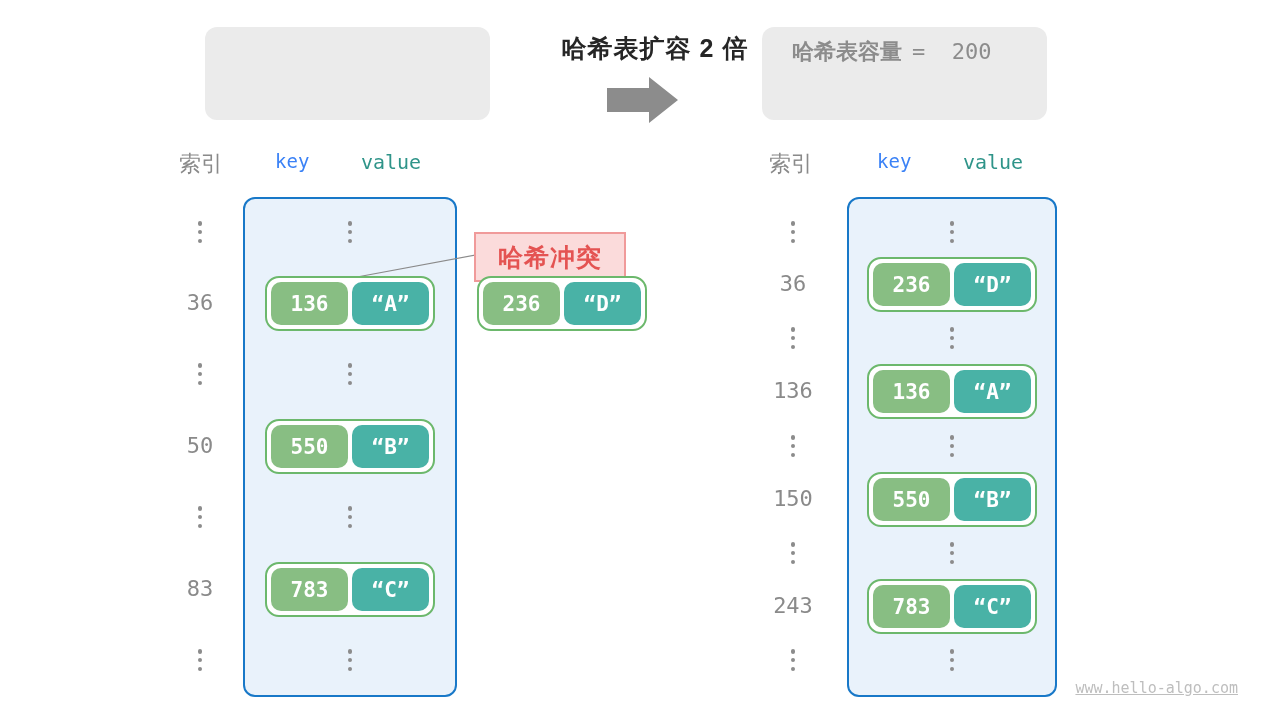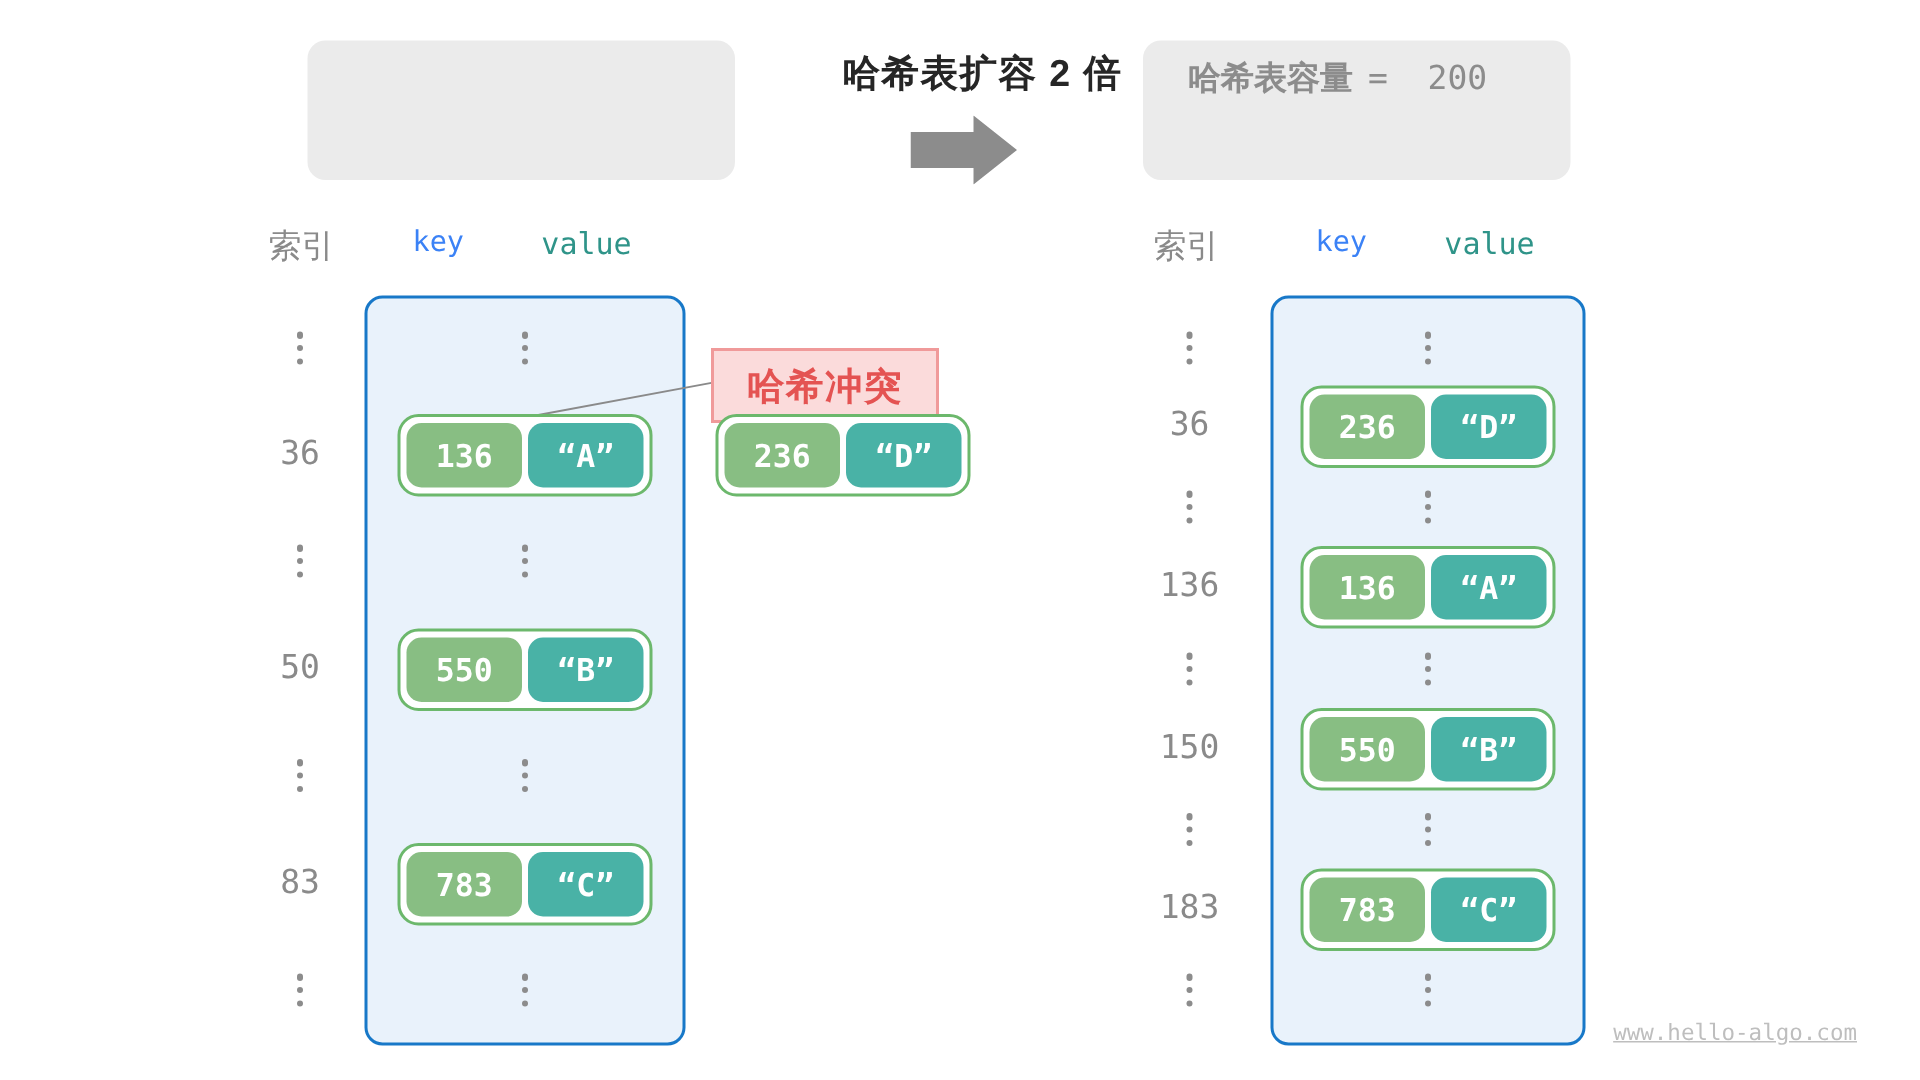--- a/index.html
+++ b/index.html
@@ -234,21 +234,21 @@
     <div class="pair-key">136</div>
     <div class="pair-value">“A”</div>
   </div>
 
   <div class="abs idx" style="left:758px; top:486px;text-align:center;">150</div>
   <div class="abs pair" style="left:867px; top:472px;">
     <div class="pair-key">550</div>
     <div class="pair-value">“B”</div>
   </div>
 
-  <div class="abs idx" style="left:758px; top:593px;">183</div>
+  <div class="abs idx" style="left:758px; top:593px;">243</div>
   <div class="abs pair" style="left:867px; top:579px;">
     <div class="pair-key">783</div>
     <div class="pair-value">“C”</div>
   </div>
 
   <div class="abs watermark">www.hello-algo.com</div>
 
 </div>
 
 </body></html>

